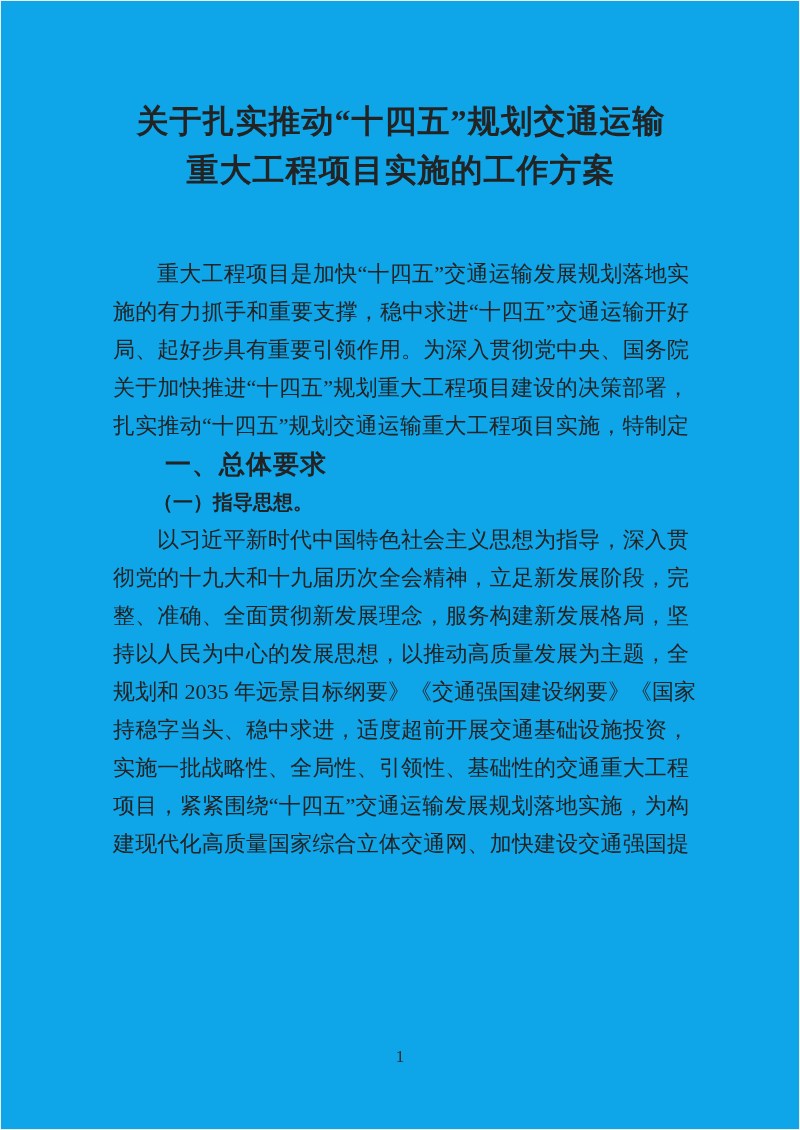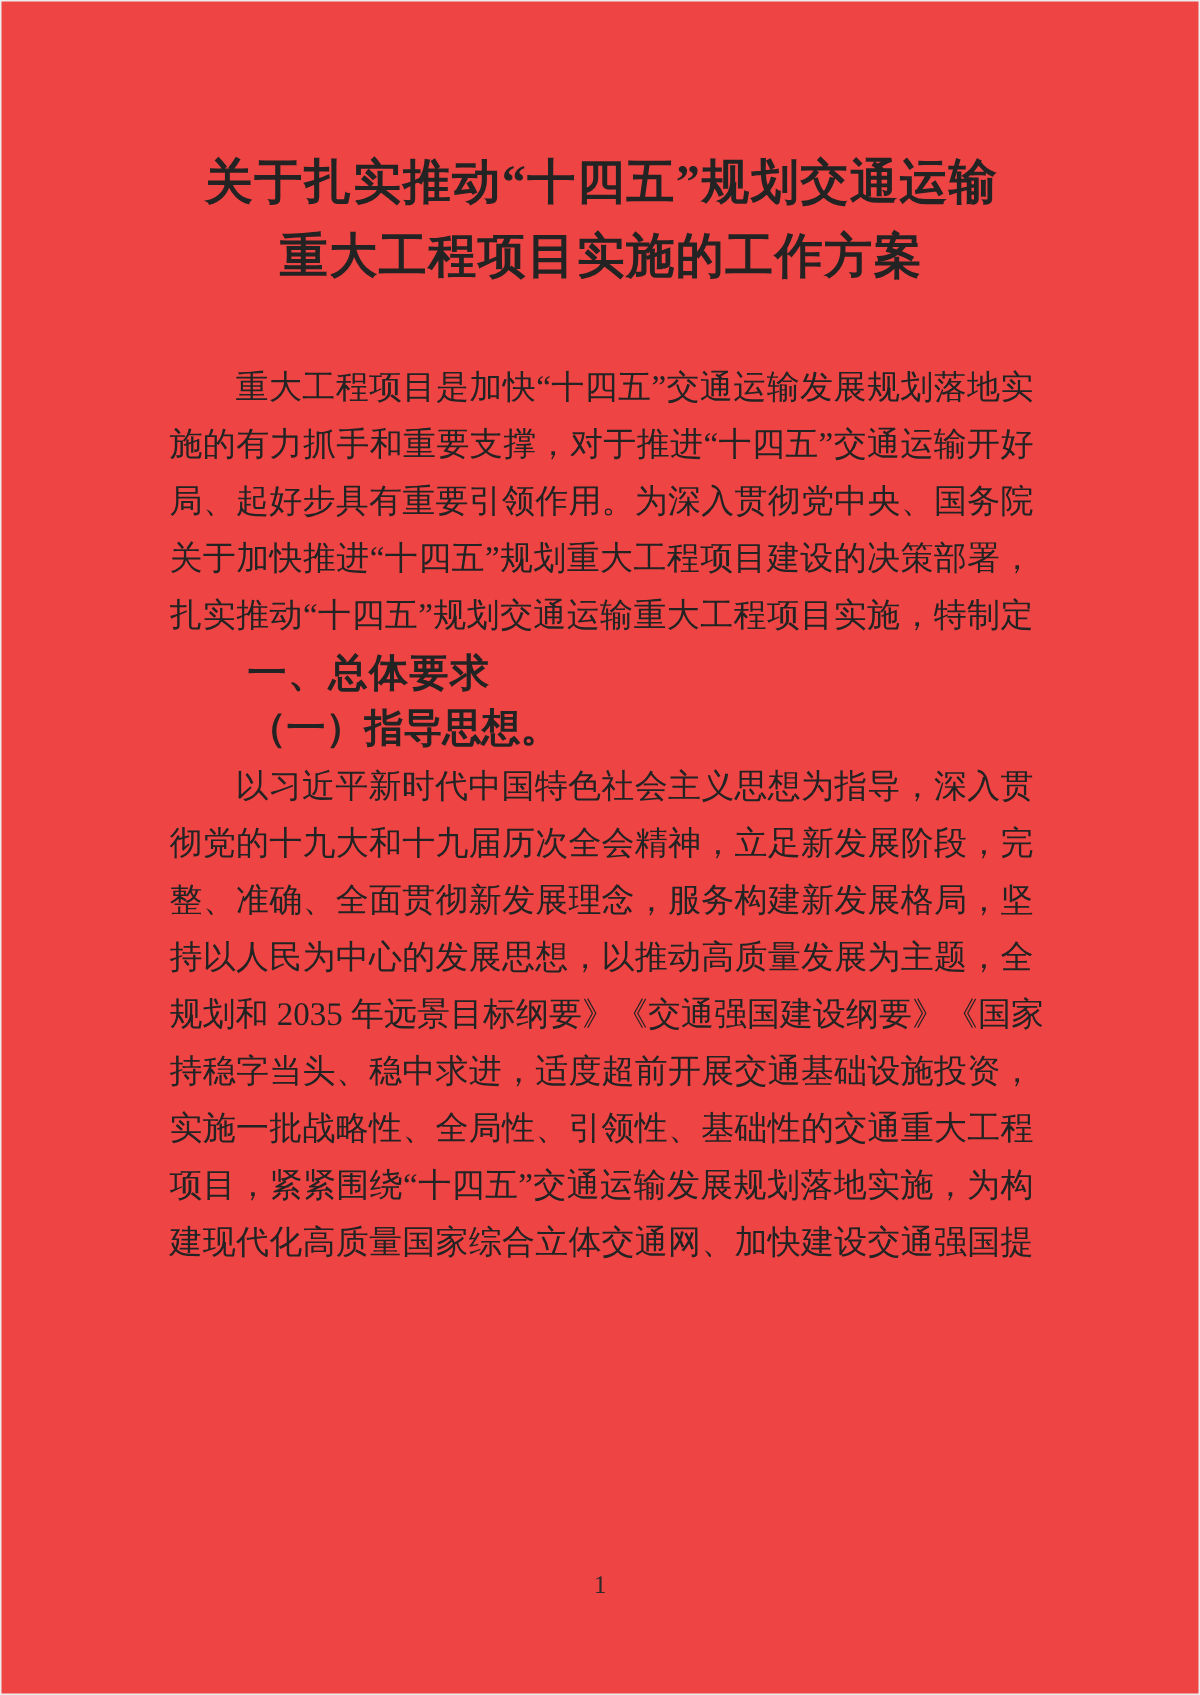--- a/index.html
+++ b/index.html
@@ -5,21 +5,21 @@
   html, body {
     margin: 0;
     padding: 0;
     background: #ffffff;
   }
   .page {
     position: relative;
     width: 800px;
     height: 1130px;
     margin: 0 auto;
-    background: #ef4444;
+    background: #0ea5e9;
     box-sizing: border-box;
     border: 1px solid #ececec;
     overflow: hidden;
     font-family: "Liberation Serif", "DejaVu Serif", serif;
     color: #232323;
   }
   .content {
     position: absolute;
     left: 112px;
     top: 0;
@@ -32,21 +32,21 @@
     font-weight: bold;
     letter-spacing: 1px;
   }
   .doc-title .line {
     text-align: center;
     text-align-last: center;
     line-height: 49px;
   }
   
   .body-text {
-    margin-top: 44px;
+    margin-top: 60px;
     font-size: 22px;
   }
   .para .line {
     line-height: 38px;
     text-align: justify;
     text-align-last: justify;
     white-space: nowrap;
   }
   .para .line.first-line {
     text-indent: 2em;
@@ -59,21 +59,21 @@
     text-indent: 2em;
     font-weight: bold;
   }
   .heading-1 {
     font-family: "Liberation Sans", "DejaVu Sans", sans-serif;
     font-size: 26px;
     letter-spacing: 1px;
   }
   .heading-2 {
     font-family: "Liberation Serif", "DejaVu Serif", serif;
-    font-size: 26px;
+    font-size: 20px;
   }
   
   .page-number {
     position: absolute;
     left: 0;
     right: 0;
     bottom: 62px;
     text-align: center;
     font-size: 17px;
     color: #2a2a2a;
@@ -87,21 +87,21 @@
 
     <div class="doc-title">
         <div class="line first-line">关于扎实推动“十四五”规划交通运输</div>
         <div class="line">重大工程项目实施的工作方案</div>
       </div>
 
     <div class="body-text">
 
       <div class="para">
           <div class="line first-line">重大工程项目是加快“十四五”交通运输发展规划落地实</div>
-          <div class="line">施的有力抓手和重要支撑，对于推进“十四五”交通运输开好</div>
+          <div class="line">施的有力抓手和重要支撑，稳中求进“十四五”交通运输开好</div>
           <div class="line">局、起好步具有重要引领作用。为深入贯彻党中央、国务院</div>
           <div class="line">关于加快推进“十四五”规划重大工程项目建设的决策部署，</div>
           <div class="line">扎实推动“十四五”规划交通运输重大工程项目实施，特制定</div>
         </div>
 
       <div class="heading heading-1">一、总体要求</div>
 
       <div class="heading heading-2">（一）指导思想。</div>
 
       <div class="para">

